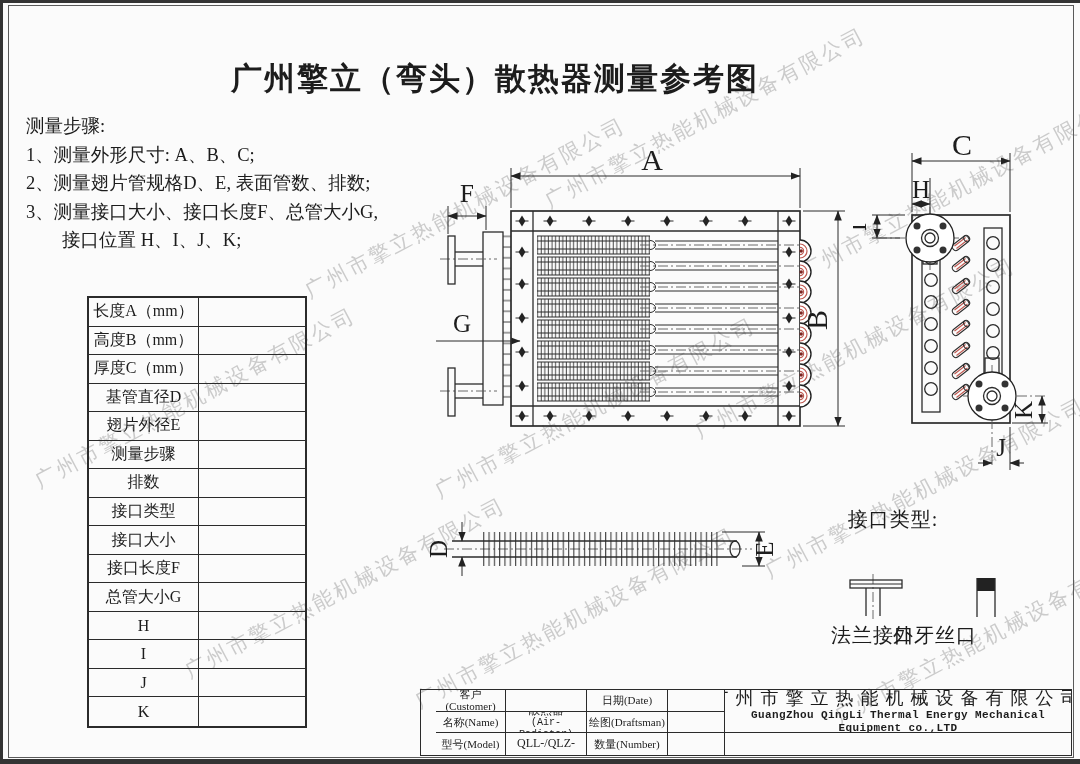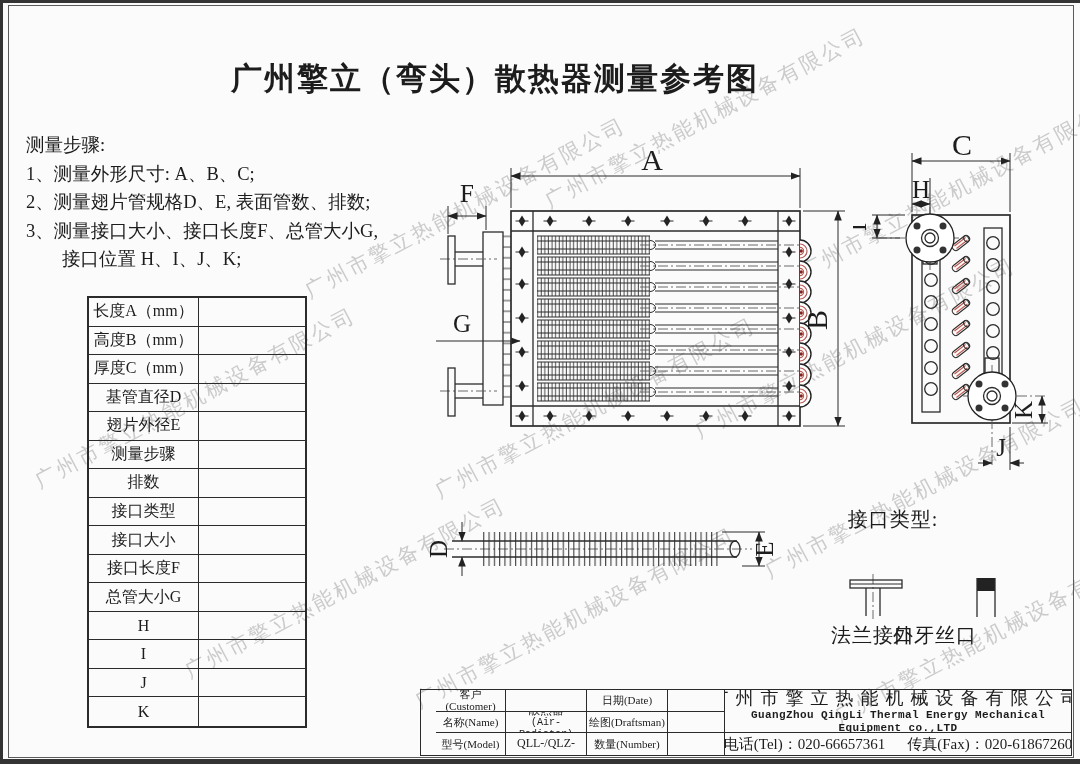--- a/index.html
+++ b/index.html
@@ -8,21 +8,21 @@
   .abs{position:absolute;}
   
   .edge{position:absolute;background:#343434;z-index:9;}
   
   .frame{position:absolute;left:8px;top:5px;width:1064px;height:751px;border:1px solid #5a5a5a;z-index:2;}
   
   .wm{position:absolute;z-index:1;color:#cbcbcb;font-size:21px;letter-spacing:3px;white-space:nowrap;
       transform:rotate(-28deg);transform-origin:left top;user-select:none;}
   .z{z-index:3;}
   .title{left:145px;top:50px;width:700px;text-align:center;font-size:31px;font-weight:600;letter-spacing:2px;margin-top:8px;}
-  .steps{left:26px;top:131px;font-size:18.5px;line-height:28.5px;}
+  .steps{left:26px;top:112px;font-size:18.5px;line-height:28.5px;}
   .steps .indent{padding-left:36px;}
   
   .mtable{left:63px;top:296px;width:220px;height:432px;border:2px solid #2b2b2b;display:grid;
           grid-template-columns:110px 1fr;grid-template-rows:repeat(15,1fr);box-sizing:border-box;background:transparent;margin-left:24px;}
   .mtable>div{border-right:1px solid #2b2b2b;border-bottom:1px solid #2b2b2b;display:flex;align-items:center;justify-content:center;
           font-size:16px;}
   .mtable>div.val{border-right:none;}
   .mtable>div.last{border-bottom:none;}
   
   .ln{stroke:#2b2b2b;stroke-width:1.3;fill:none;}
@@ -410,19 +410,15 @@
     <div>
       <span class="v13">散热器</span>
       <span class="v10">(Air-Radiator)</span>
     </div>
     <div>绘图(Draftsman)</div>
     <div></div>
     <div class="nbb">型号(Model)</div>
     <div class="nbb v13">QLL-/QLZ-</div>
     <div class="nbb">数量(Number)</div>
     <div class="nbb"></div>
-    <div class="telfax nbr nbb">
-      <span>电话(Tel)：020-66657361</span>
-      <span>传真(Fax)：020-61867260</span>
-    </div>
   </div>
 
 </div>
 
 </body></html>

